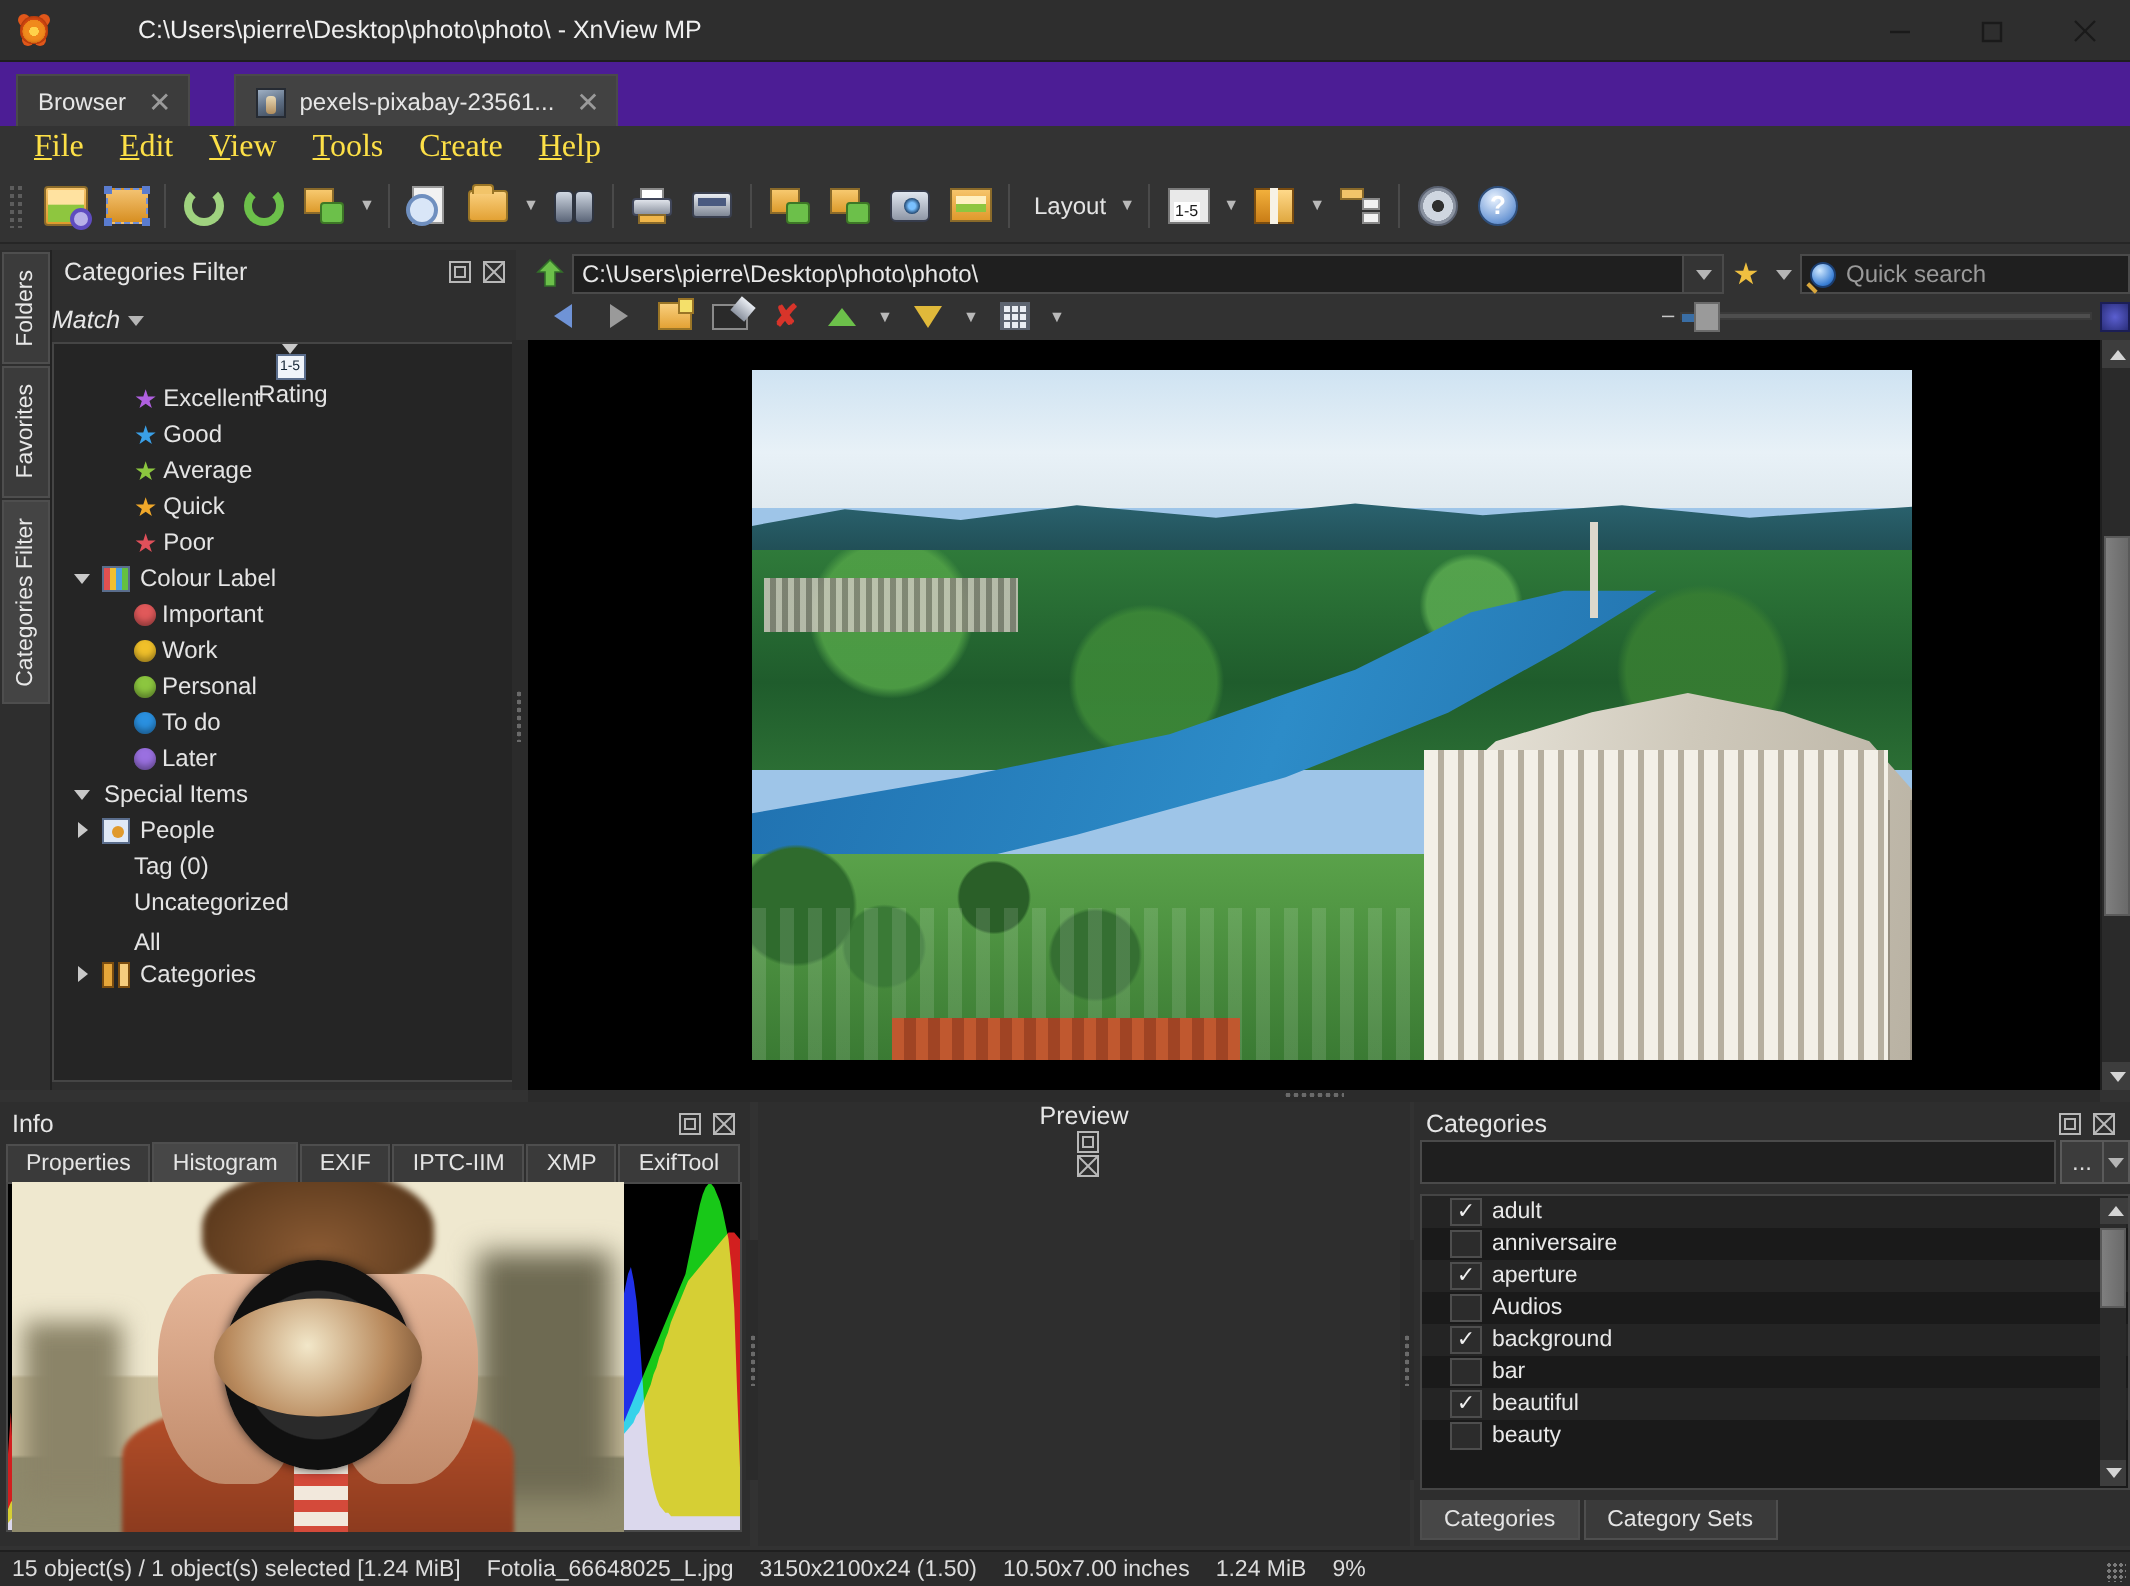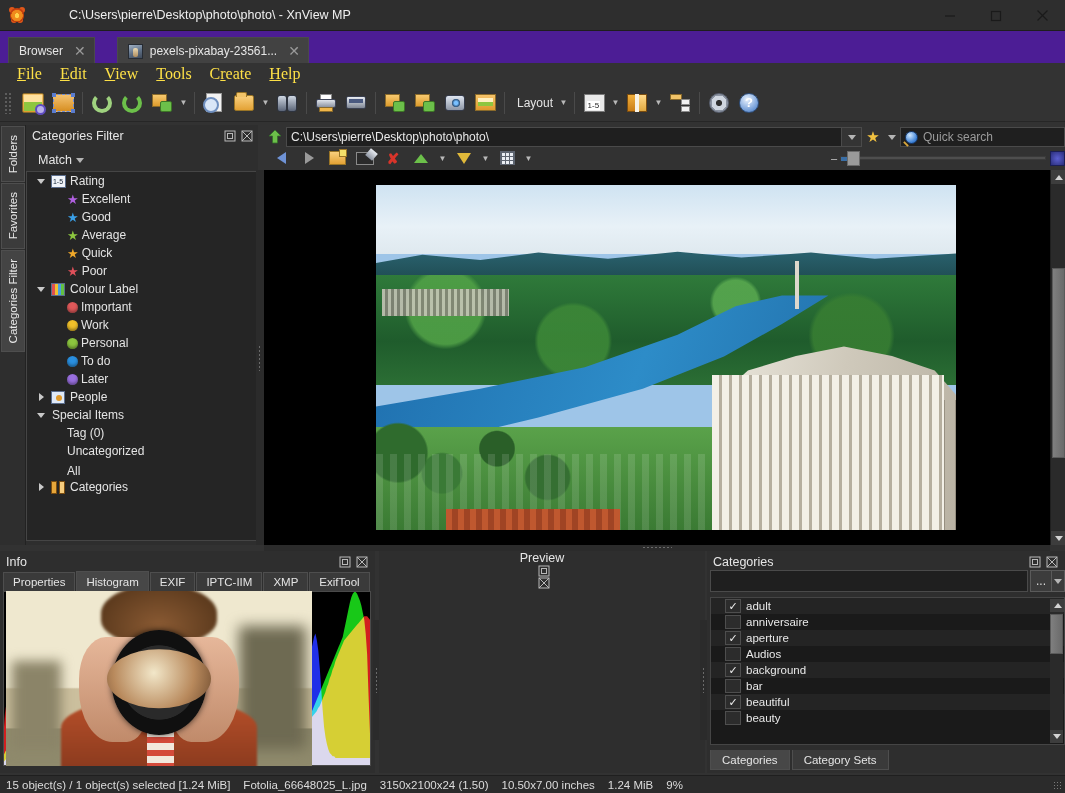--- a/index.html
+++ b/index.html
@@ -191,21 +191,21 @@
     position: absolute; left: 26px; top: 125px; width: 232px; height: 420px;
     background: #2e2e2e;
   }
   .panel-head {
     height: 22px; display: flex; align-items: center; padding: 0 4px 0 6px;
     color: #e6e6e6; font-size: 12.5px; background: #2e2e2e;
   }
   .panel-head .ptitle { flex: 1; }
   .pbtn { width: 13px; height: 13px; margin-left: 4px; position: relative; }
   .pbtn svg { display: block; }
-  .match-row { height: 26px; display: flex; align-items: center; gap: 4px; padding-left: 12px; }
+  .match-row { height: 26px; display: flex; align-items: center; gap: 4px; padding-left: 0; font-style: italic; }
   .match-row .lbl { font-size: 12.5px; color: #e6e6e6; }
   .caret-sm { width: 0; height: 0; border-left: 4px solid transparent; border-right: 4px solid transparent; border-top: 5px solid #b5b5b5; }
 
   .tree {
     position: absolute; left: 26px; top: 171px; width: 232px; height: 370px;
     background: #252525; border: 1px solid #454545; overflow: hidden;
   }
   .trow { height: 18px; display: flex; align-items: center; font-size: 12px; color: #e4e4e4; white-space: nowrap; }
   .twist { width: 16px; display:flex; align-items:center; justify-content:center; flex:none; }
   .twist .open { width:0;height:0;border-left:4.5px solid transparent;border-right:4.5px solid transparent;border-top:5px solid #c9c9c9; }
@@ -615,21 +615,21 @@
       </div>
     </div>
     <div class="match-row">
       <span class="lbl">Match</span>
       <span class="caret-sm"></span>
     </div>
   </div>
 
   <div class="tree">
 
-    <div class="trow" style="padding-left:6px;">
+    <div class="trow" style="padding-left:6px;flex-direction:column;">
       <span class="twist">
           <i class="open"></i>
         </span>
       <span class="ticon">
           <span class="badge-rating">1-5</span>
         </span>
       <span class="tlabel2">Rating</span>
     </div>
     <div class="trow" style="padding-left:40px;">
       <span class="star" style="color:#b060e0;">★</span>
@@ -677,33 +677,33 @@
       <span class="dot" style="background:#2a90e0;"></span>
       <span class="tlabel2">To do</span>
     </div>
     <div class="trow" style="padding-left:40px;">
       <span class="dot" style="background:#9a70e0;"></span>
       <span class="tlabel2">Later</span>
     </div>
 
     <div class="trow" style="padding-left:6px;">
       <span class="twist">
+          <i class="open"></i>
+        </span>
+      <span class="tlabel2" style="padding-left:3px;">Special Items</span>
+    </div>
+
+    <div class="trow" style="padding-left:6px;">
+      <span class="twist">
           <i class="closed"></i>
         </span>
       <span class="ticon">
           <span class="badge-people"></span>
         </span>
       <span class="tlabel2">People</span>
-    </div>
-
-    <div class="trow" style="padding-left:6px;">
-      <span class="twist">
-          <i class="open"></i>
-        </span>
-      <span class="tlabel2" style="padding-left:3px;">Special Items</span>
     </div>
     <div class="trow" style="padding-left:40px;">
       <span>Tag (0)</span>
     </div>
     <div class="trow" style="padding-left:40px;">
       <span>Uncategorized</span>
     </div>
     <div class="trow" style="padding-left:40px;align-items:flex-end;">
       <span>All</span>
     </div>

